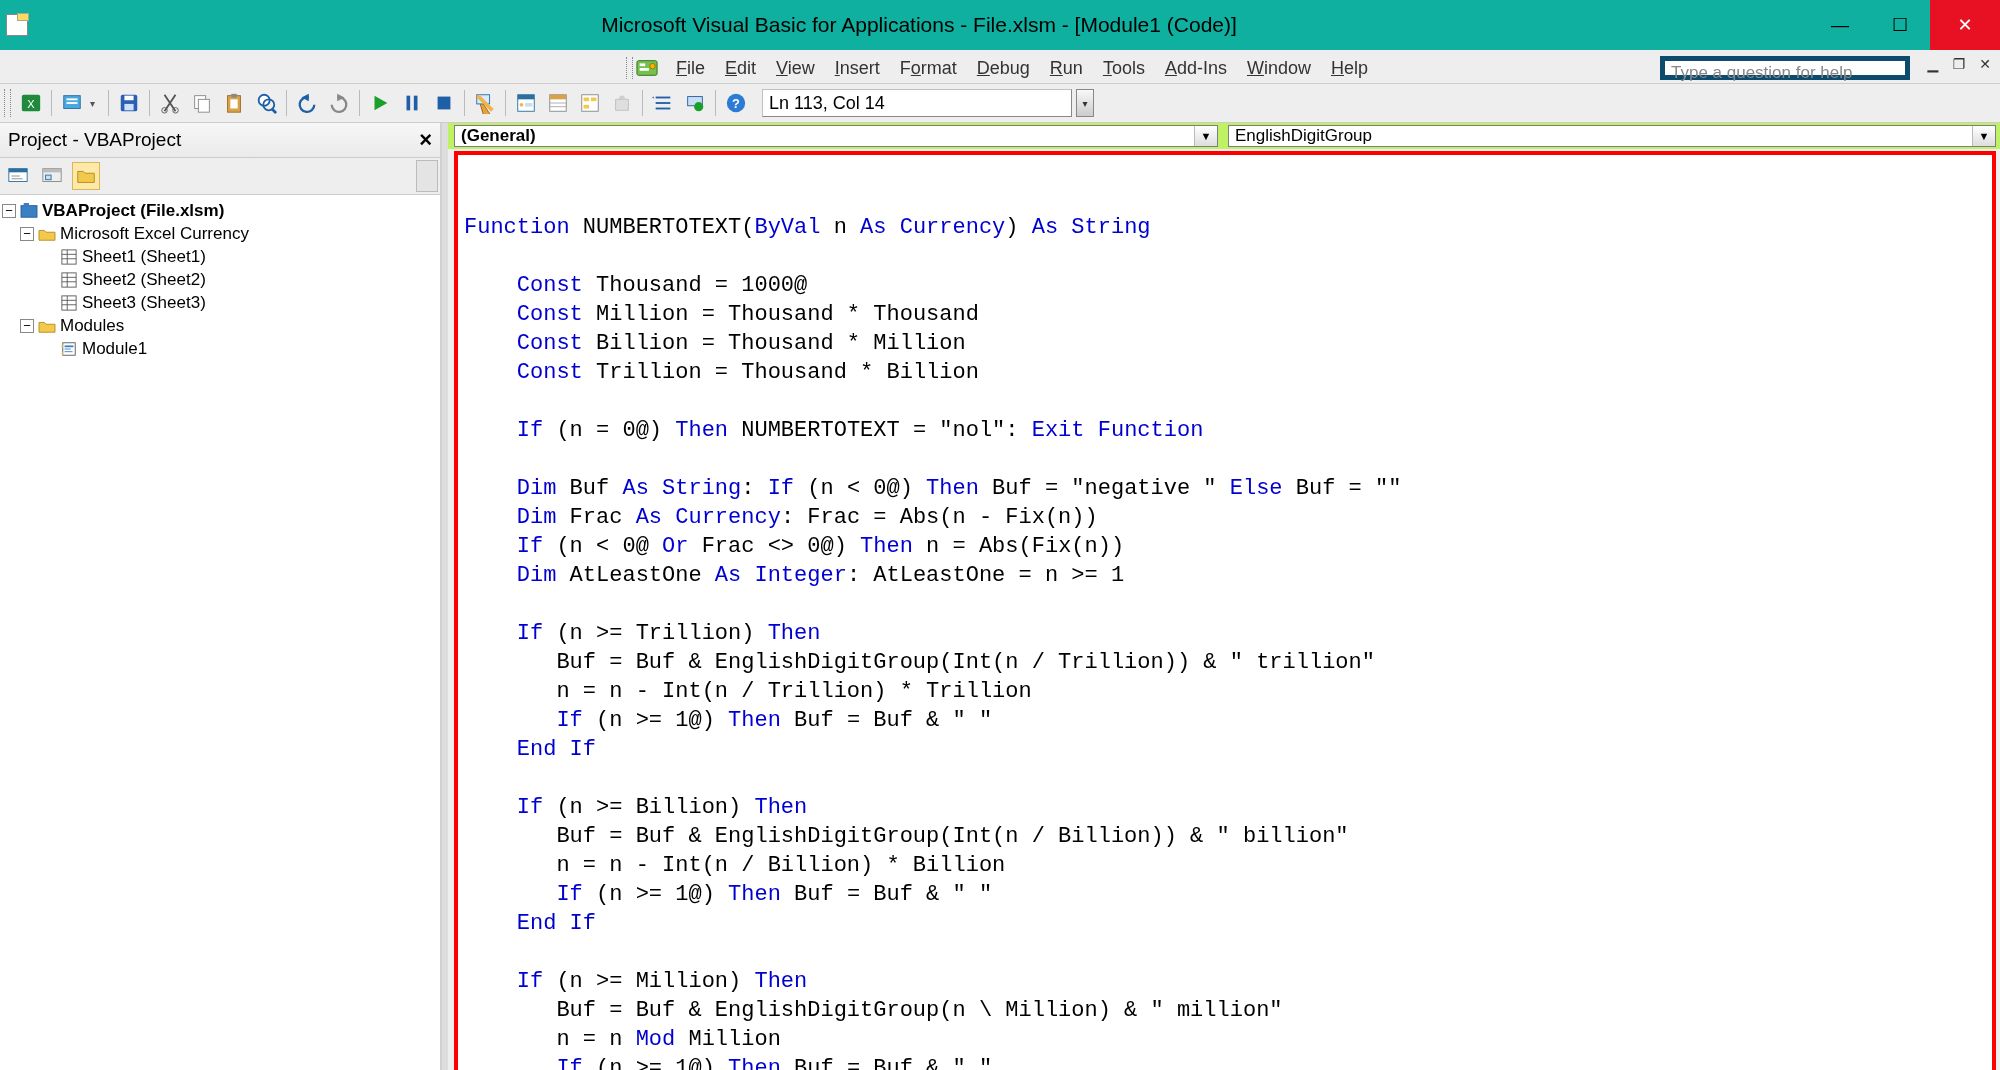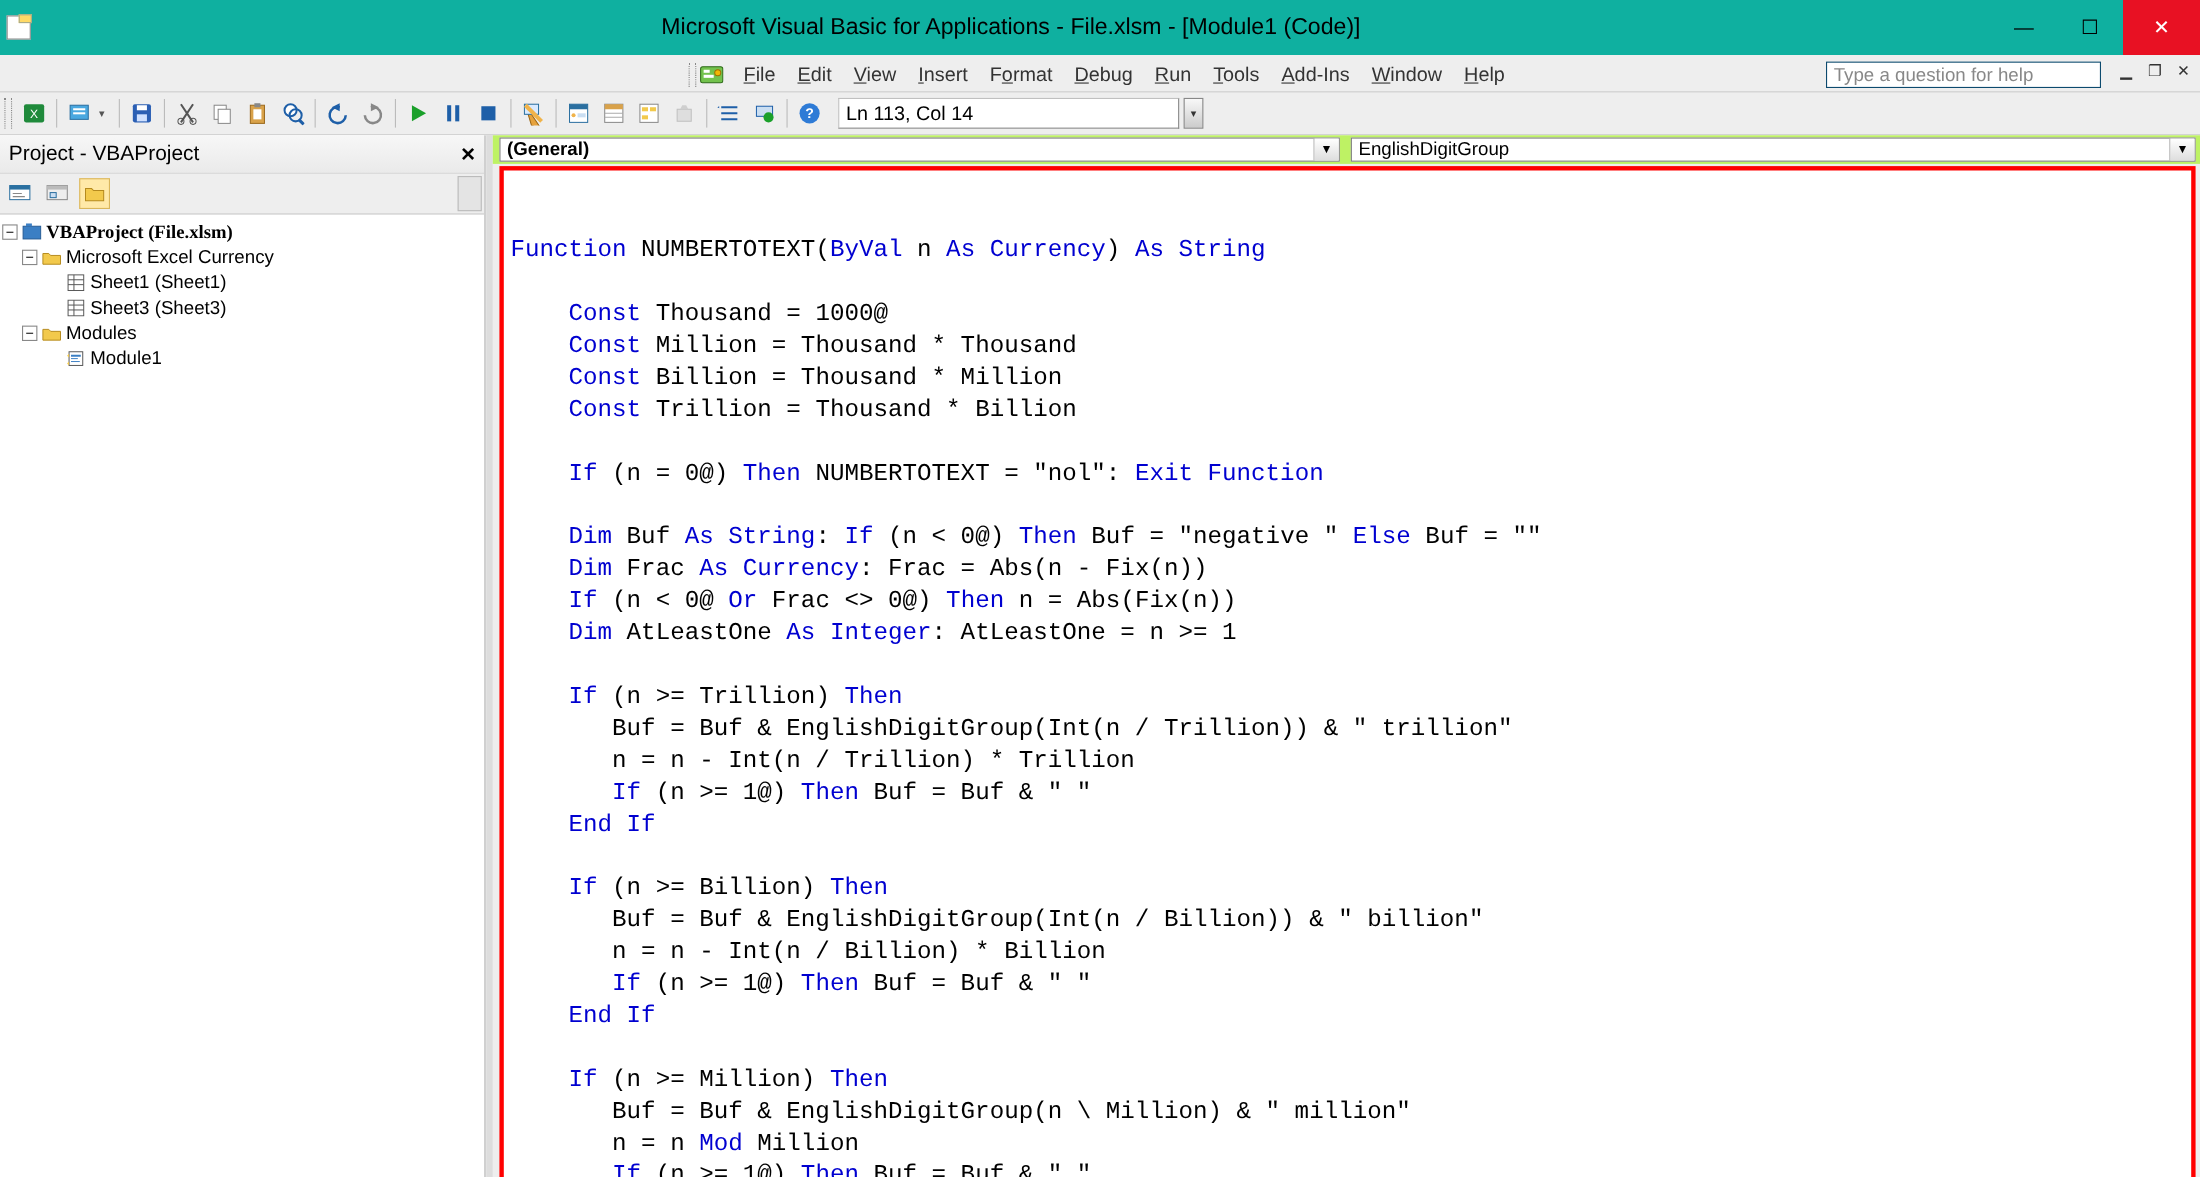--- a/index.html
+++ b/index.html
@@ -95,21 +95,21 @@
   color: #333;
 }
 .menubar .menu-item u { text-decoration: underline; }
 .menubar .right-box {
   position: absolute;
   right: 90px;
   top: 3px;
   width: 250px;
   height: 24px;
   background: #fff;
-  border: 1px solid #0c4a6e;
+  border: 5px solid #0c4a6e;
   color: #888;
   font-size: 17px;
   padding: 0 6px;
   box-sizing: border-box;
   line-height: 24px;
 }
 .menubar .mdi-controls {
   position: absolute;
   right: 6px;
   top: 3px;
@@ -261,21 +261,21 @@
   box-sizing: border-box;
 }
 .tree .icon {
   width: 18px; height: 16px;
   margin-right: 4px;
   display:inline-flex;align-items:center;justify-content:center;
 }
 .tree .icon svg { width:18px; height:16px; }
 .tree .indent1 { padding-left: 18px; }
 .tree .indent2 { padding-left: 38px; }
-.tree .bold { font-weight: bold; font-family: Liberation Serif, serif; }
+.tree .bold { font-weight: bold; }
 
 
 .code-pane {
   flex: 1;
   display: flex;
   flex-direction: column;
   background: #eee;
   position: relative;
 }
 .code-top-bar {
@@ -586,20 +586,31 @@
       </div>
       <div class="node indent2" style="margin-left:20px">
         <span class="icon">
             <svg viewBox="0 0 20 18">
               <rect x="2" y="1" width="16" height="16" fill="#fff" stroke="#555"></rect>
               <line x1="2" y1="6" x2="18" y2="6" stroke="#555"></line>
               <line x1="2" y1="11" x2="18" y2="11" stroke="#555"></line>
               <line x1="8" y1="1" x2="8" y2="17" stroke="#555"></line>
             </svg>
           </span>
+        <span>Sheet2 (Sheet2)</span>
+      </div>
+      <div class="node indent2" style="margin-left:20px">
+        <span class="icon">
+            <svg viewBox="0 0 20 18">
+              <rect x="2" y="1" width="16" height="16" fill="#fff" stroke="#555"></rect>
+              <line x1="2" y1="6" x2="18" y2="6" stroke="#555"></line>
+              <line x1="2" y1="11" x2="18" y2="11" stroke="#555"></line>
+              <line x1="8" y1="1" x2="8" y2="17" stroke="#555"></line>
+            </svg>
+          </span>
         <span>Sheet3 (Sheet3)</span>
       </div>
       <div class="node indent1">
         <span class="twisty">−</span>
         <span class="icon">
             <svg viewBox="0 0 20 18">
               <path d="M1 5 L7 5 L9 7 L19 7 L19 16 L1 16 Z" fill="#f2c94c" stroke="#b58a1e"></path>
             </svg>
           </span>
         <span>Modules</span>

